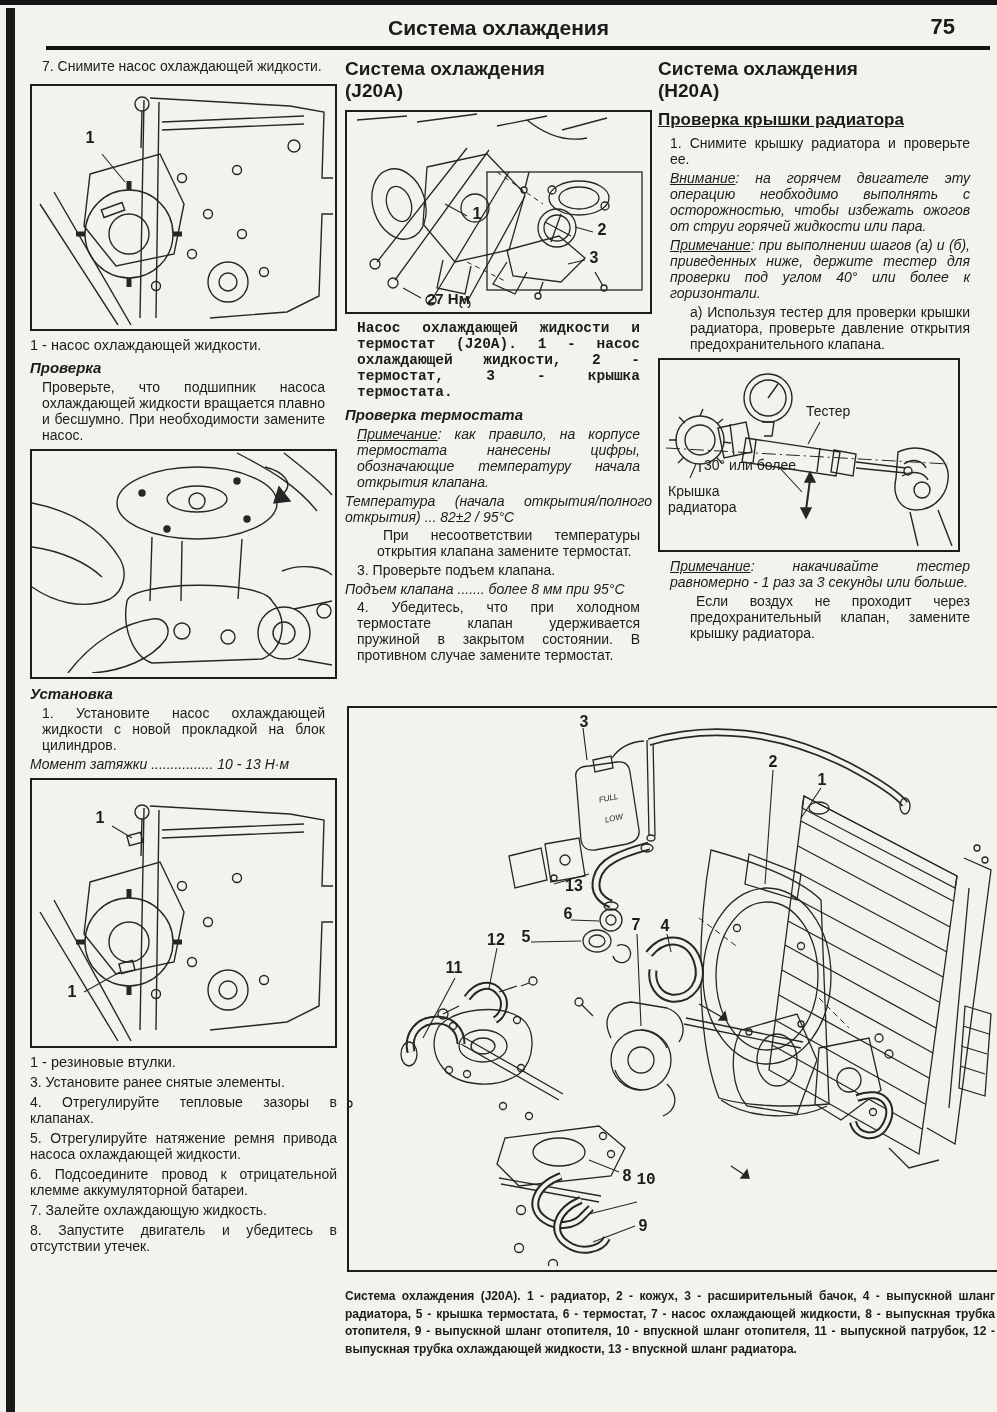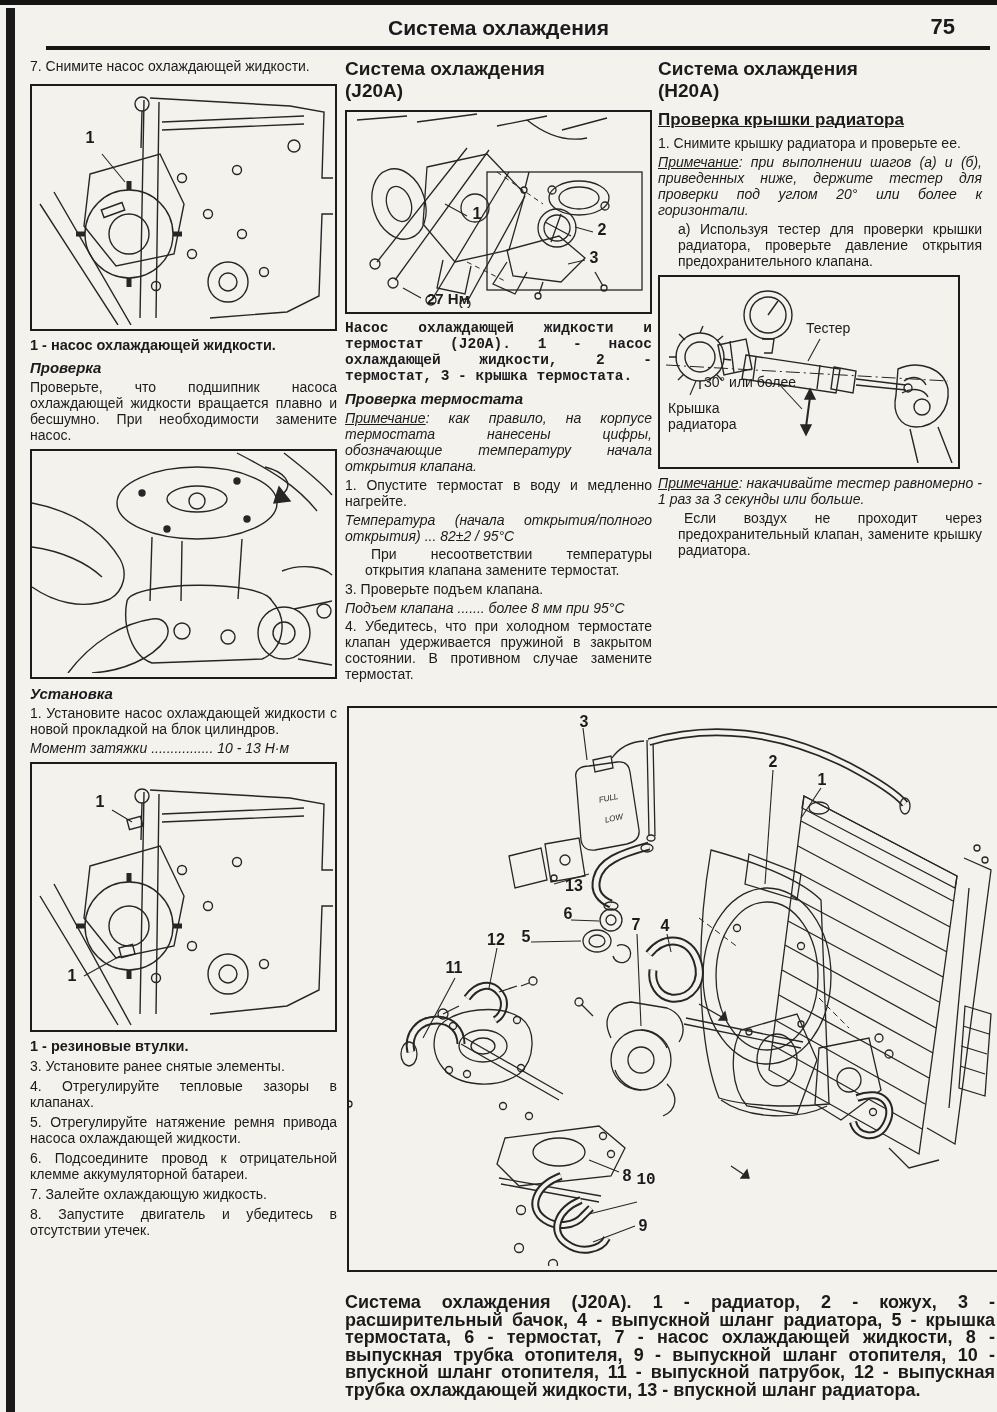--- a/index.html
+++ b/index.html
@@ -8,44 +8,44 @@
   .scan-top{position:absolute;left:0;top:0;width:997px;height:5px;background:#141414;}
   .scan-left{position:absolute;left:6px;top:8px;width:9px;height:1404px;background:#1a1a1a;}
   .hdr-title{position:absolute;left:0;top:16px;width:997px;text-align:center;
              font-size:21px;font-weight:bold;}
   .hdr-num{position:absolute;right:42px;top:14px;font-size:22px;font-weight:bold;}
   .hdr-rule{position:absolute;left:46px;top:46px;width:944px;height:4px;background:#151515;}
   .col{position:absolute;top:58px;}
   .col-left{left:30px;width:307px;}
   .col-mid{left:345px;width:307px;}
   .col-right{left:658px;width:324px;}
-  .para{font-size:14px;line-height:16px;text-align:justify;margin:0 0 3px;}
+  .para{font-size:14px;line-height:16px;text-align:justify;margin:0 12px 3px;}
   .b{font-weight:bold;font-family:Liberation Mono, monospace;}
   .i{font-style:italic;}
   .u{text-decoration:underline;}
   .h-col{font-size:19px;line-height:22px;font-weight:bold;margin:0 0 8px;}
   .h-sub{font-size:17px;line-height:20px;font-weight:bold;margin:0 0 5px;text-decoration:underline;}
   .h-sec{font-size:15px;font-weight:bold;font-style:italic;margin:6px 0 3px;}
   .spec{font-style:italic;margin:1px 0 2px;}
   .ind{padding-left:20px;text-indent:6px;}
   .figure{position:relative;border:2px solid #1c1c1c;margin:6px 0 6px;background:#f4f2ed;}
   .fig1{height:243px;}
   .fig2{height:226px;}
   .fig3{height:266px;}
   .figm{height:200px;}
   .figt{height:190px;}
   .fig-big{position:absolute;left:347px;top:706px;width:648px;height:562px;
            border:2px solid #1c1c1c;background:#f4f2ed;}
   .fig-num{position:absolute;font-weight:bold;font-size:16px;transform:translate(-50%,-50%);
            white-space:nowrap;}
-  .big-caption{position:absolute;left:345px;top:1276px;width:650px;font-size:18px;
+  .big-caption{position:absolute;left:345px;top:1276px;width:650px;font-size:12px;
                line-height:17.5px;font-weight:bold;text-align:justify;}
   svg{display:block;}
   svg text{font-family:"Liberation Sans",sans-serif;fill:#1b1b1b;}
-  .caption-line{font-size:14.5px;font-weight:bold;margin:0 0 4px;}
+  .caption-line{font-size:14.5px;font-weight:normal;margin:0 0 4px;}
   .list .para{margin:0 0 4px;}
 </style>
 </head>
 <body>
 
 <div class="page">
   <div class="scan-top"></div>
   <div class="scan-left"></div>
 
   <div class="hdr-title">Система охлаждения</div>
@@ -202,33 +202,33 @@
       </svg>
       <span class="fig-num" style="left:130px;top:102px">1</span>
       <span class="fig-num" style="left:255px;top:118px">2</span>
       <span class="fig-num" style="left:247px;top:146px">3</span>
     </div>
 
     <p class="para b" style="font-size:14.5px">Насос охлаждающей жидкости и термостат (J20A). 1 - насос охлаждающей жидкости, 2 - термостат, 3 - крышка термостата.</p>
 
     <p class="h-sec">Проверка термостата</p>
     <p class="para i"><span class="u">Примечание</span><span>: как правило, на корпусе термостата нанесены цифры, обозначающие температуру начала открытия клапана.</span></p>
-    <p class="para">1. Опустите термостат в воду и медленно нагрейте.</p>
     <p class="para spec">Температура (начала открытия/полного открытия) ... 82±2 / 95°C</p>
     <p class="para ind">При несоответствии температуры открытия клапана замените термостат.</p>
     <p class="para">3. Проверьте подъем клапана.</p>
     <p class="para spec">Подъем клапана ....... более 8 мм при 95°C</p>
     <p class="para">4. Убедитесь, что при холодном термостате клапан удерживается пружиной в закрытом состоянии. В противном случае замените термостат.</p>
   </div>
 
   <div class="col col-right">
     <p class="h-col"><span>Система охлаждения</span><br><span>(H20A)</span></p>
     <p class="h-sub">Проверка крышки радиатора</p>
     <p class="para">1. Снимите крышку радиатора и проверьте ее.</p>
-    <p class="para i"><span class="u">Примечание</span><span>: при выполнении шагов (а) и (б), приведенных ниже, держите тестер для проверки под углом 20° или более к горизонтали.</span></p>
+    <p class="para i"><span class="u">Внимание</span><span>: на горячем двигателе эту операцию необходимо выполнять с осторожностью, чтобы избежать ожогов от струи горячей жидкости или пара.</span></p>
+    <p class="para i"><span class="u">Примечание</span><span>: при выполнении шагов (а) и (б), приведенных ниже, держите тестер для проверки под углом 40° или более к горизонтали.</span></p>
     <p class="para" style="padding-left:20px">а) Используя тестер для проверки крышки радиатора, проверьте давление открытия предохранительного клапана.</p>
 
     <div class="figure figt" style="width:298px">
       <svg width="294" height="186" viewBox="0 0 294 186">
         <g stroke="#262626" stroke-width="1.4" fill="none">
           <path d="M6,88 L288,104" stroke-dasharray="14 4 2 4" stroke-width="1"></path>
           <circle cx="40" cy="80" r="24"></circle>
             <circle cx="40" cy="80" r="15"></circle>
           <path d="M40,56 l3,-7 M57,64 l6,-5 M63,82 l8,1 M56,97 l6,6 M40,104 l0,8 M24,97 l-6,6 M17,80 l-8,0 M25,63 l-6,-6"></path>
           <path d="M58,68 L86,62 L92,92 L64,98 Z M70,64 L74,96"></path>

